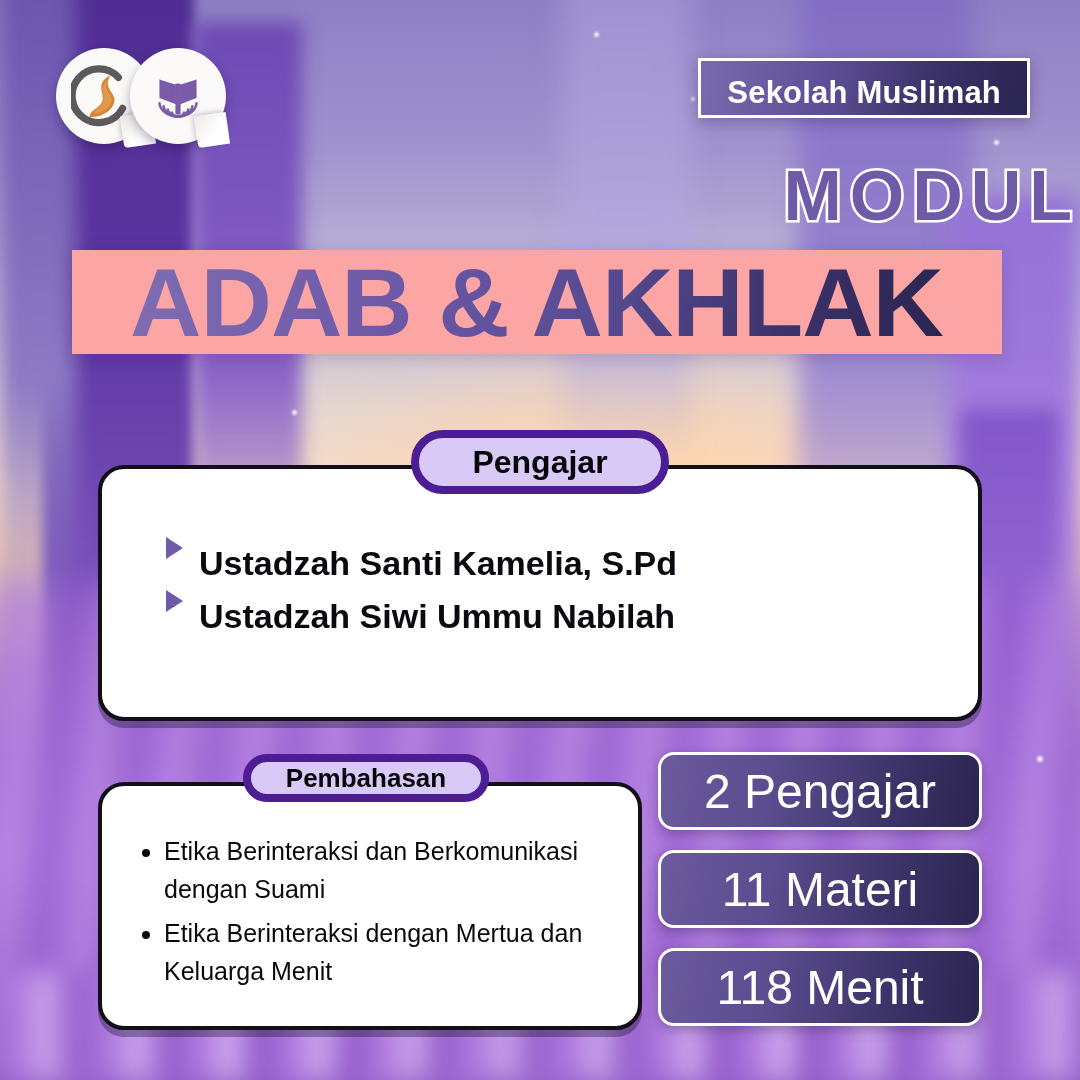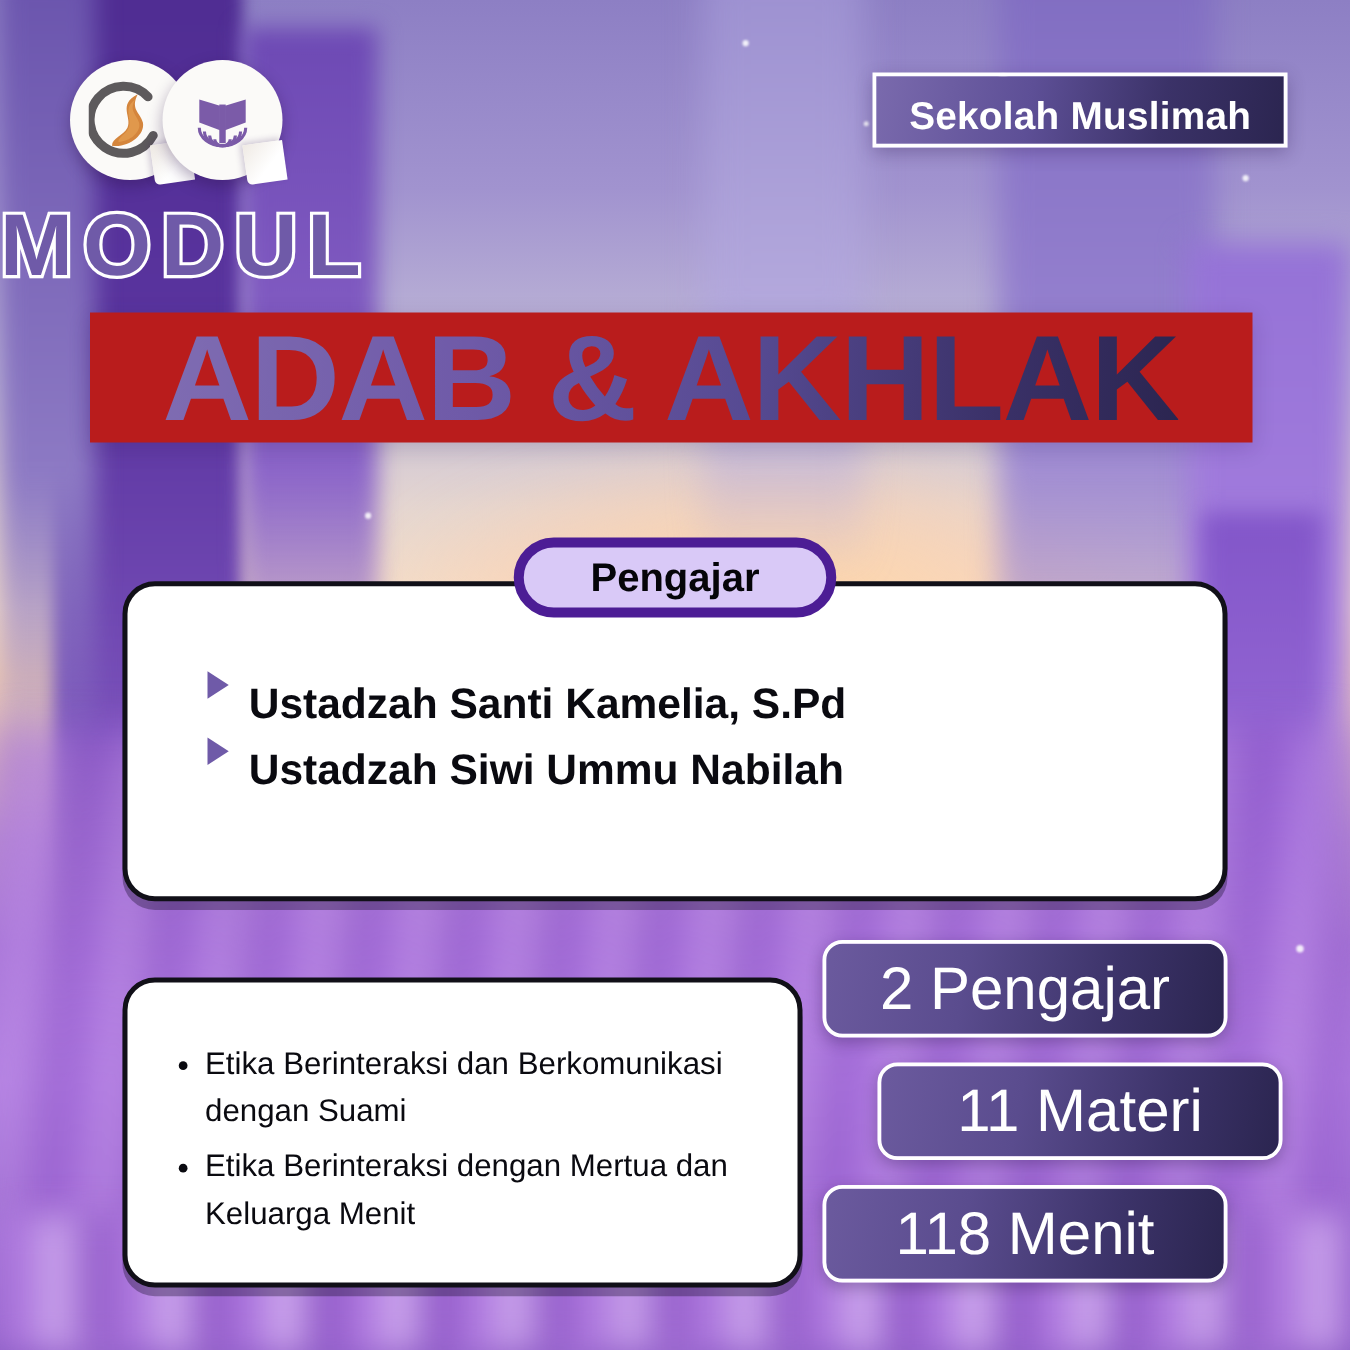--- a/index.html
+++ b/index.html
@@ -158,33 +158,33 @@
     color: #ffffff;
     font-size: 31px; font-weight: bold;
     letter-spacing: .2px;
     white-space: nowrap;
     box-shadow: 0 4px 14px rgba(35,18,70,.3);
   }
 
   
   .modul {
     position: absolute; left: 0; right: 0; top: 156px;
-    text-align: left;
+    text-align: right;
     font-size: 70px; font-weight: bold;
     letter-spacing: 8px;
     color: #6f5aa8;
     -webkit-text-stroke: 5px #ffffff;
     paint-order: stroke fill;
   }
 
   
   .title-band {
     position: absolute; left: 72px; top: 250px;
     width: 930px; height: 104px;
-    background: #b91c1c;
+    background: #fca5a5;
     display: flex; align-items: center; justify-content: center;
     box-shadow: 0 4px 16px rgba(40,20,80,.18);
   }
   .title-band-text {
     font-size: 97px; font-weight: bold;
     letter-spacing: -1px;
     line-height: 1;
     transform: scaleX(1.02);
     background: linear-gradient(95deg, #7f6cb2 0%, #6f5aa8 30%, #564a92 58%, #3a3168 82%, #2b2550 100%);
     -webkit-background-clip: text;
@@ -262,21 +262,21 @@
     background: linear-gradient(100deg, #6b5a9e 0%, #5a4c8e 35%, #3c3369 72%, #2b2550 100%);
     border: 3px solid #ffffff;
     border-radius: 16px;
     color: #ffffff;
     font-size: 48px; font-weight: normal;
     display: flex; align-items: center; justify-content: center;
     white-space: nowrap;
     box-shadow: 0 4px 12px rgba(30,15,60,.3);
   }
   .stat-0 { top: 752px; }
-  .stat-1 { top: 850px; margin-left: 44px; }
+  .stat-1 { top: 850px; }
   .stat-2 { top: 948px; }
 </style>
 </head>
 <body>
 
 <div class="poster">
 
   <div class="bg">
     <div class="bg-sky"></div>
     <div class="bg-glow"></div>
@@ -337,20 +337,21 @@
         <span class="tri"></span>
         <span>Ustadzah Santi Kamelia, S.Pd</span>
       </li>
       <li class="teacher-item">
         <span class="tri"></span>
         <span>Ustadzah Siwi Ummu Nabilah</span>
       </li>
     </ul>
   </div>
 
+  <div class="pill pembahasan-pill">Pembahasan</div>
 
   <div class="card pembahasan-card">
     <ul class="topic-list">
       <li class="topic-item">Etika Berinteraksi dan Berkomunikasi dengan Suami</li>
       <li class="topic-item">Etika Berinteraksi dengan Mertua dan Keluarga Menit</li>
     </ul>
   </div>
 
   <div class="stat stat-0">2 Pengajar</div>
   <div class="stat stat-1">11 Materi</div>

